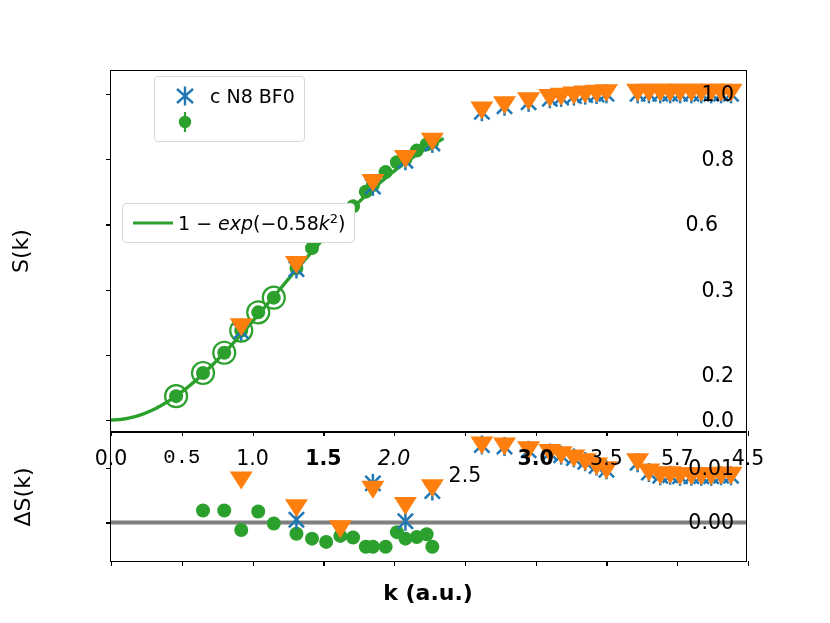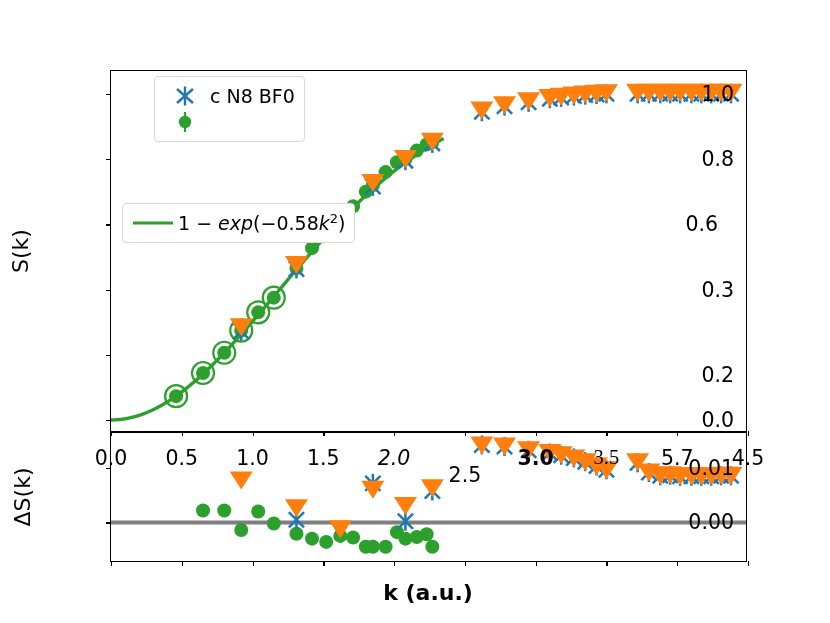--- a/index.html
+++ b/index.html
@@ -348,27 +348,27 @@
         <div class="tick tick-x" style="left: 495.4px;"></div>
         <div class="tick tick-x" style="left: 566.2px;"></div>
         <div class="tick tick-x" style="left: 637px;"></div>
       </div>
     <div id="labels-resid-y">
         <div class="tlabel tlabel-y" style="top: 89.4px; right: 12px;">0.00</div>
         <div class="tlabel tlabel-y" style="top: 35.2px; right: 12px;">0.01</div>
       </div>
     <div id="labels-resid-x">
         <div class="tlabel tlabel-x" style="left: 0px; top: 13px;">0.0</div>
-        <div class="tlabel tlabel-x" style="left: 70.8px; top: 13px;">0.5</div>
+        <div class="tlabel tlabel-x" style="left: 70.8px; top: 13px; font-family: Liberation Mono, monospace;">0.5</div>
         <div class="tlabel tlabel-x" style="left: 141.6px; top: 13px;">1.0</div>
-        <div class="tlabel tlabel-x" style="left: 212.3px; top: 13px;">1.5</div>
+        <div class="tlabel tlabel-x" style="left: 212.3px; top: 13px; font-weight: bold;">1.5</div>
         <div class="tlabel tlabel-x" style="left: 283.1px; top: 13px; font-style: italic;">2.0</div>
         <div class="tlabel tlabel-x" style="left: 353.9px; top: 30px;">2.5</div>
         <div class="tlabel tlabel-x" style="left: 424.7px; top: 13px; font-weight: bold;">3.0</div>
-        <div class="tlabel tlabel-x" style="left: 495.4px; top: 13px; font-family: Liberation Serif, serif;">3.5</div>
+        <div class="tlabel tlabel-x" style="left: 495.4px; top: 13px;">3.5</div>
         <div class="tlabel tlabel-x" style="left: 566.2px; top: 13px;">5.7</div>
         <div class="tlabel tlabel-x" style="left: 637px; top: 13px;">4.5</div>
       </div>
   </div>
 
   <div class="axis-title" id="ylabel-main">S(k)</div>
   <div class="axis-title" id="ylabel-resid">ΔS(k)</div>
   <div class="axis-title" id="xlabel">k (a.u.)</div>
 
   <div class="legend" id="legend-markers">

